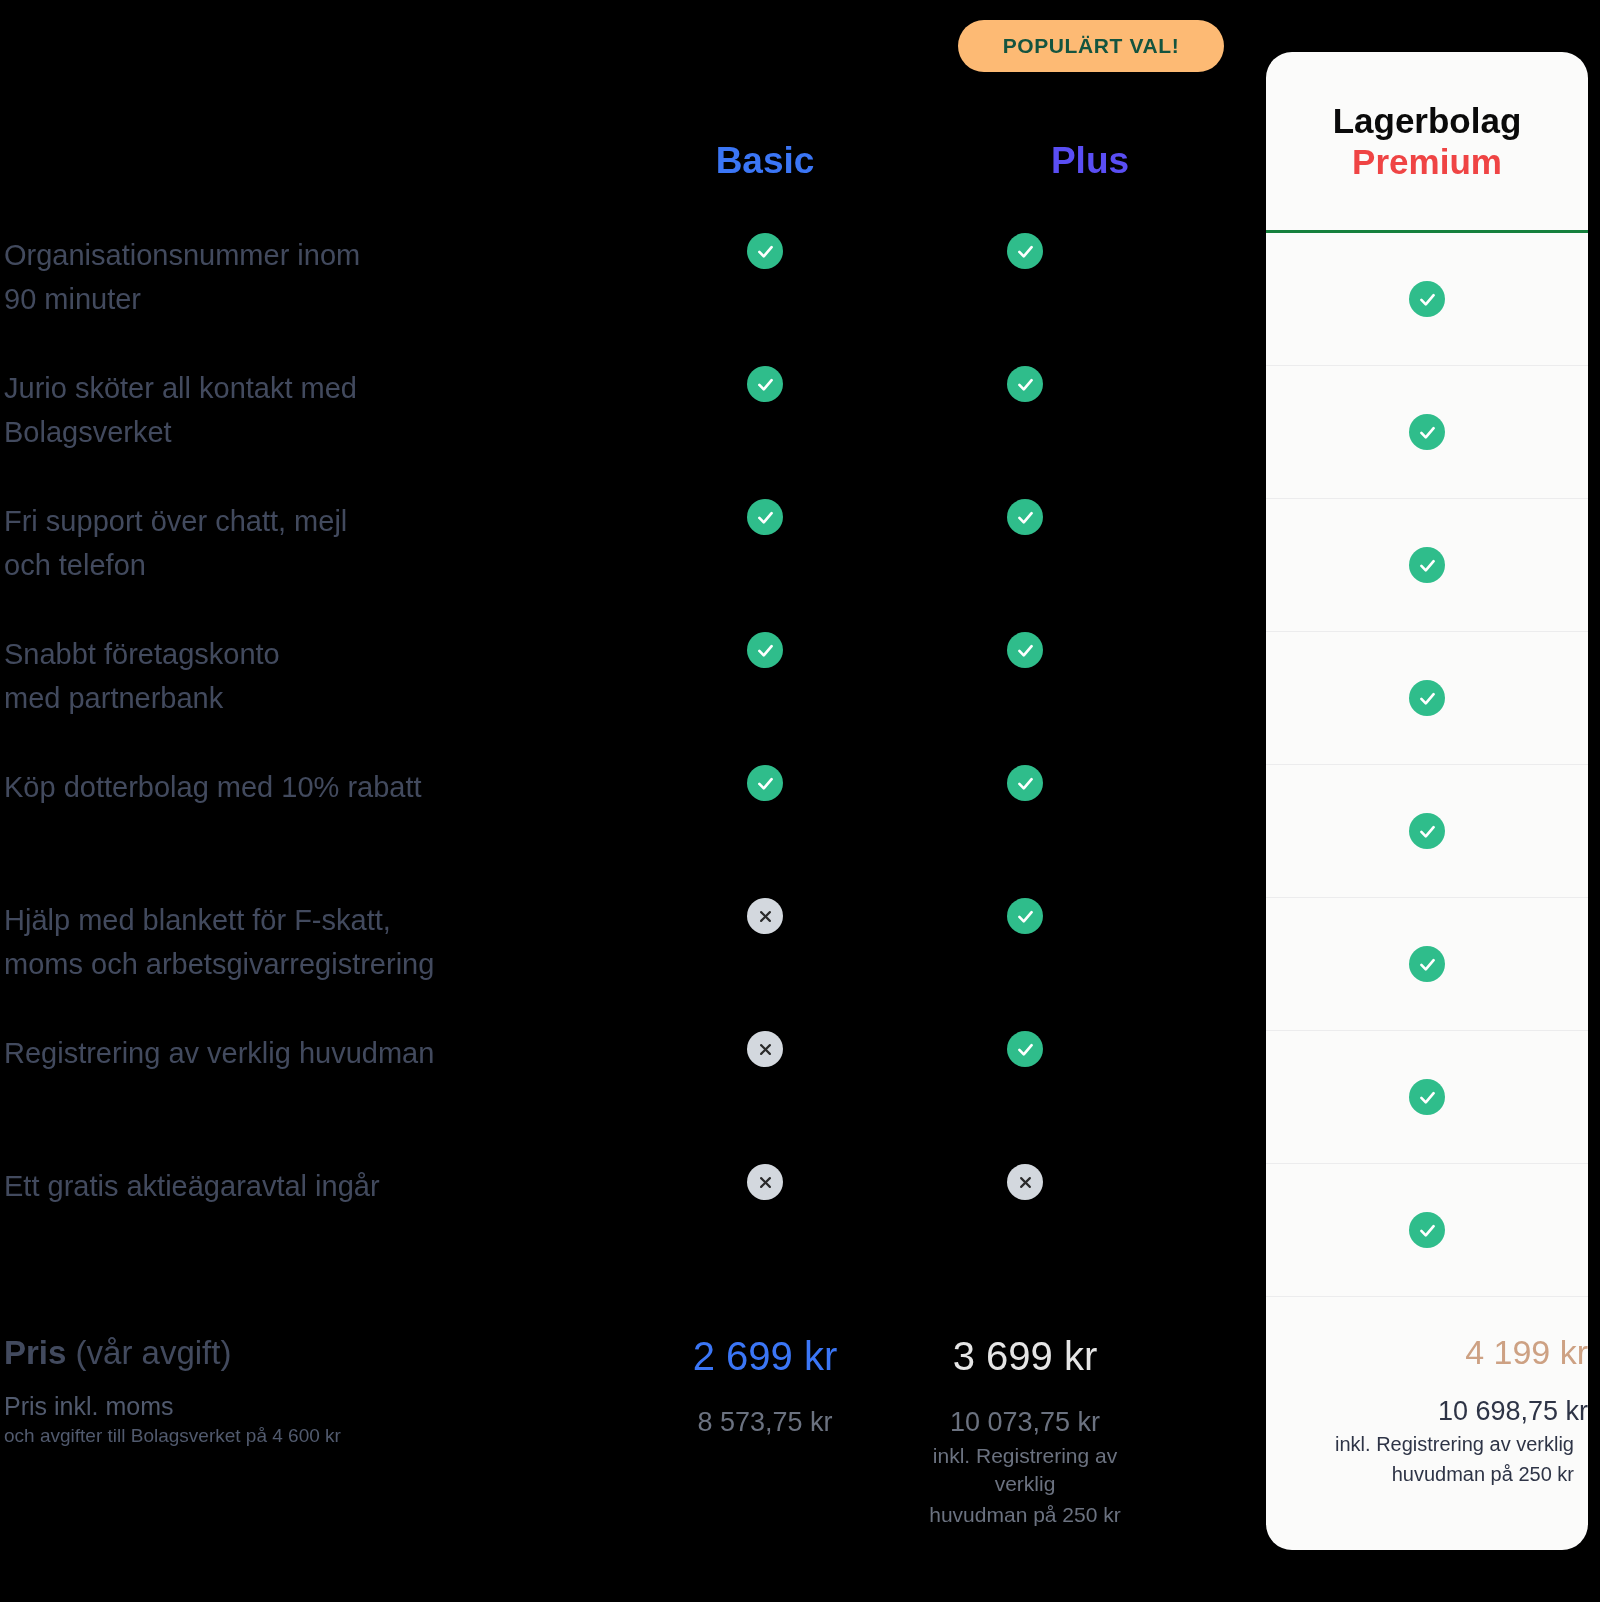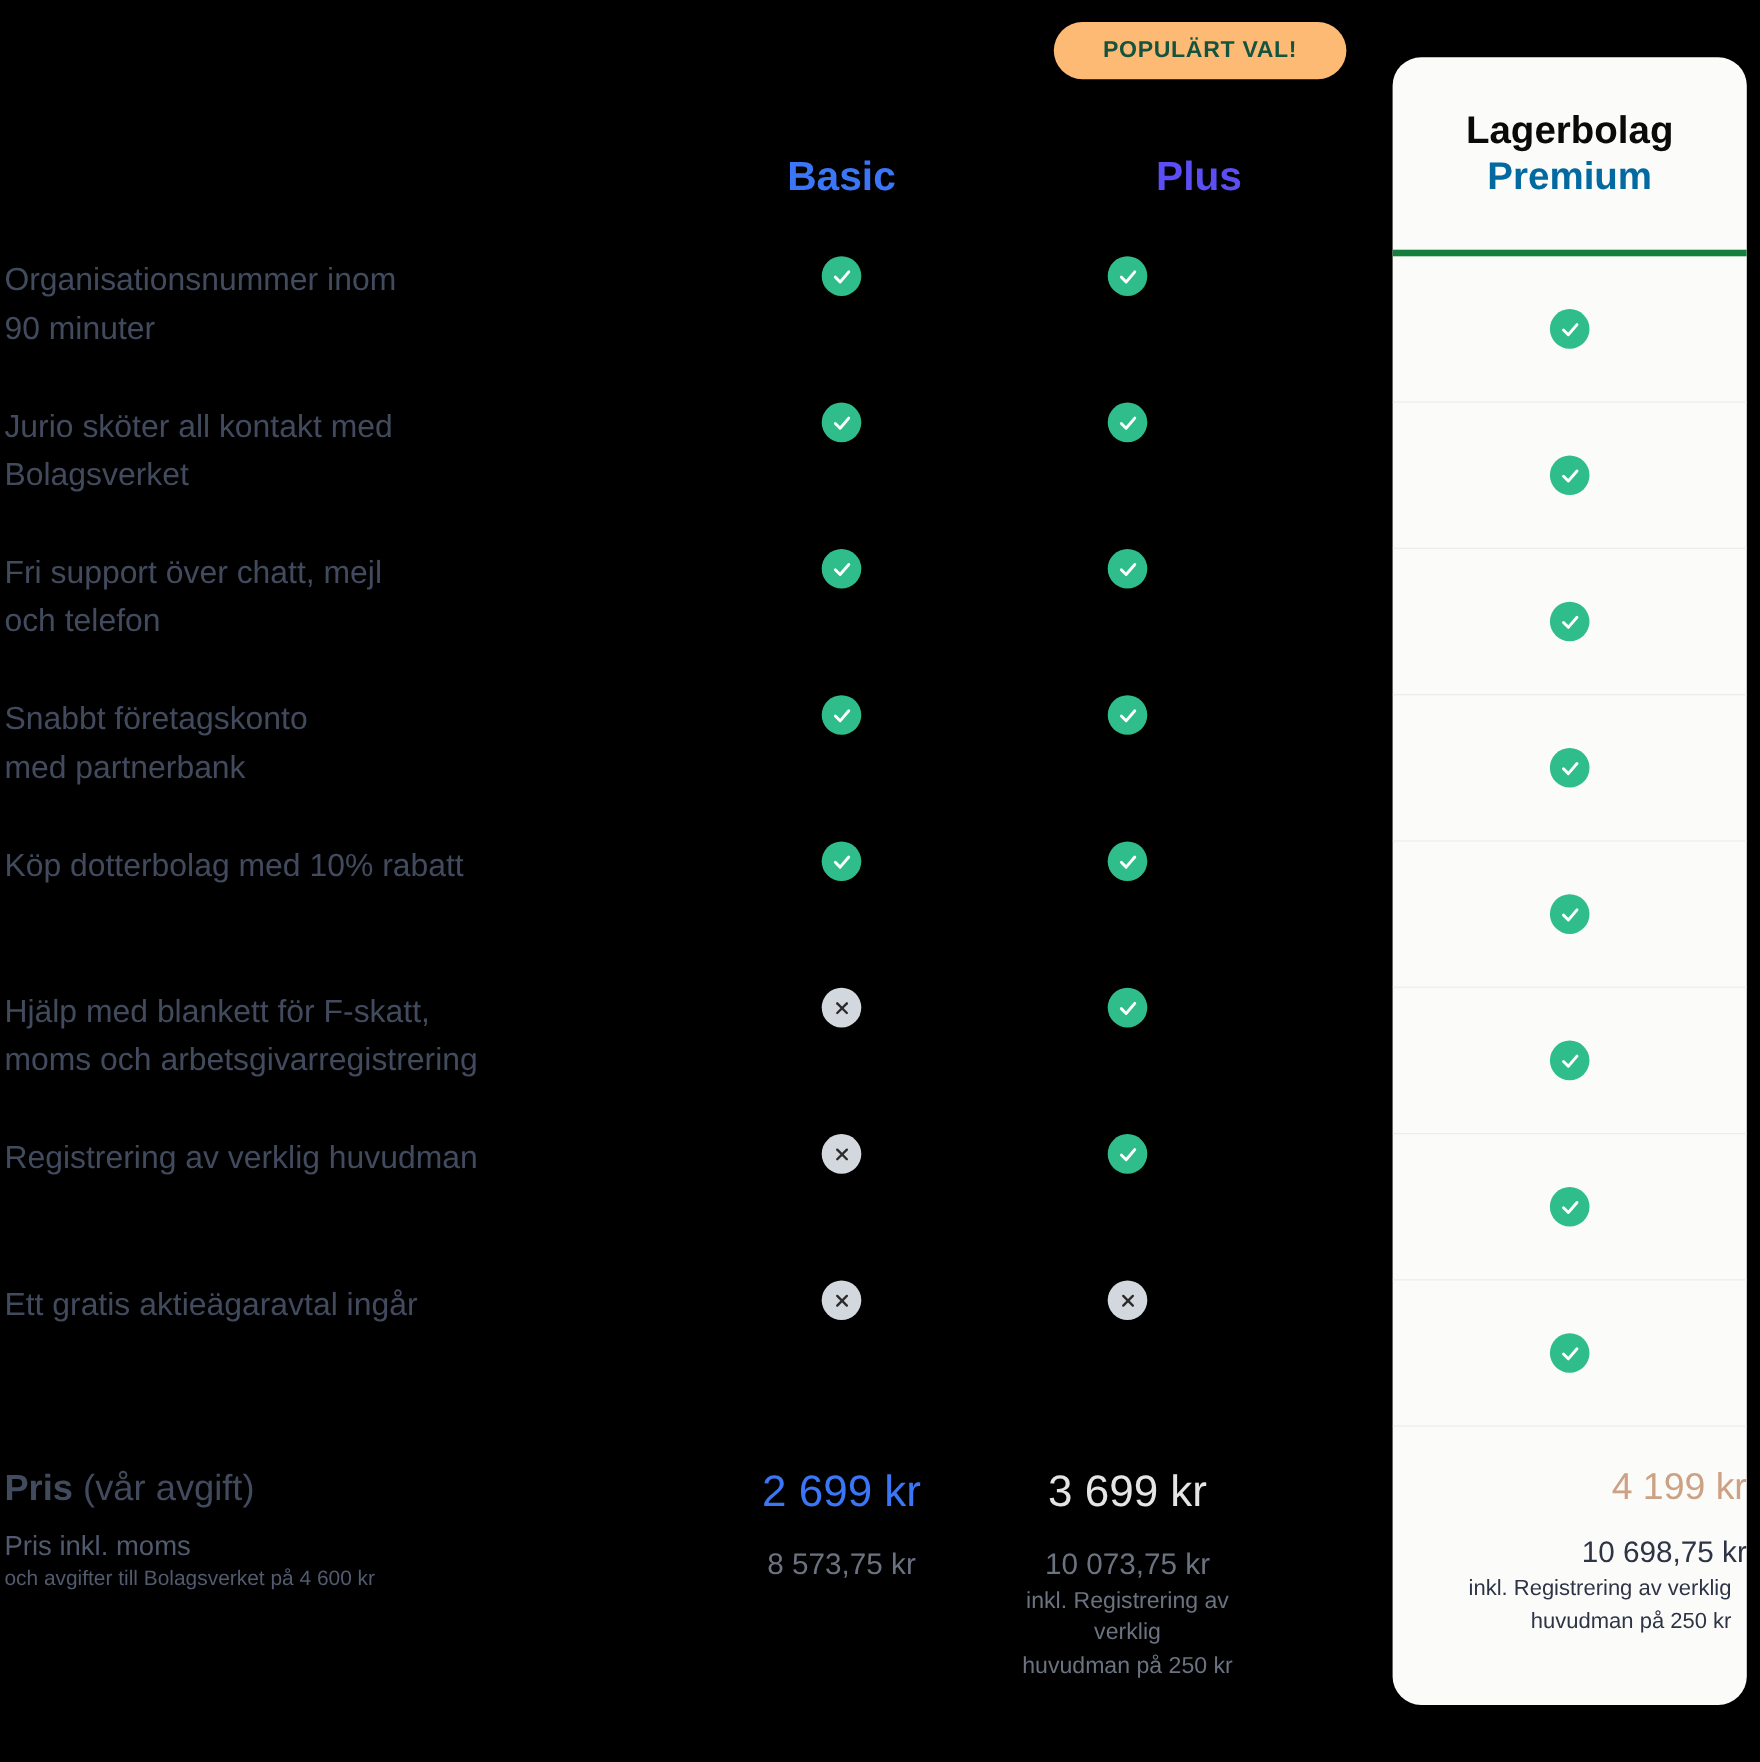--- a/index.html
+++ b/index.html
@@ -50,32 +50,32 @@
     border-radius: 26px;
     box-shadow: 0 2px 14px rgba(0,0,0,0.28);
     overflow: hidden;
   }
   .premium-card .pc-head {
     height: 181px;
     display: flex;
     flex-direction: column;
     align-items: center;
     justify-content: center;
-    border-bottom: 6px solid #15803d;
+    border-bottom: 3px solid #15803d;
   }
   .pc-title {
     font-size: 35px;
     font-weight: bold;
     color: #0a0a0a;
     line-height: 1.18;
   }
   .pc-sub {
     font-size: 35px;
     font-weight: bold;
-    color: #0369a1;
+    color: #ef4444;
     line-height: 1.18;
   }
   .premium-card .pc-cell {
     height: 133px;
     display: flex;
     align-items: center;
     justify-content: center;
     border-bottom: 1px solid #ececed;
   }
   .premium-card .pc-price {

